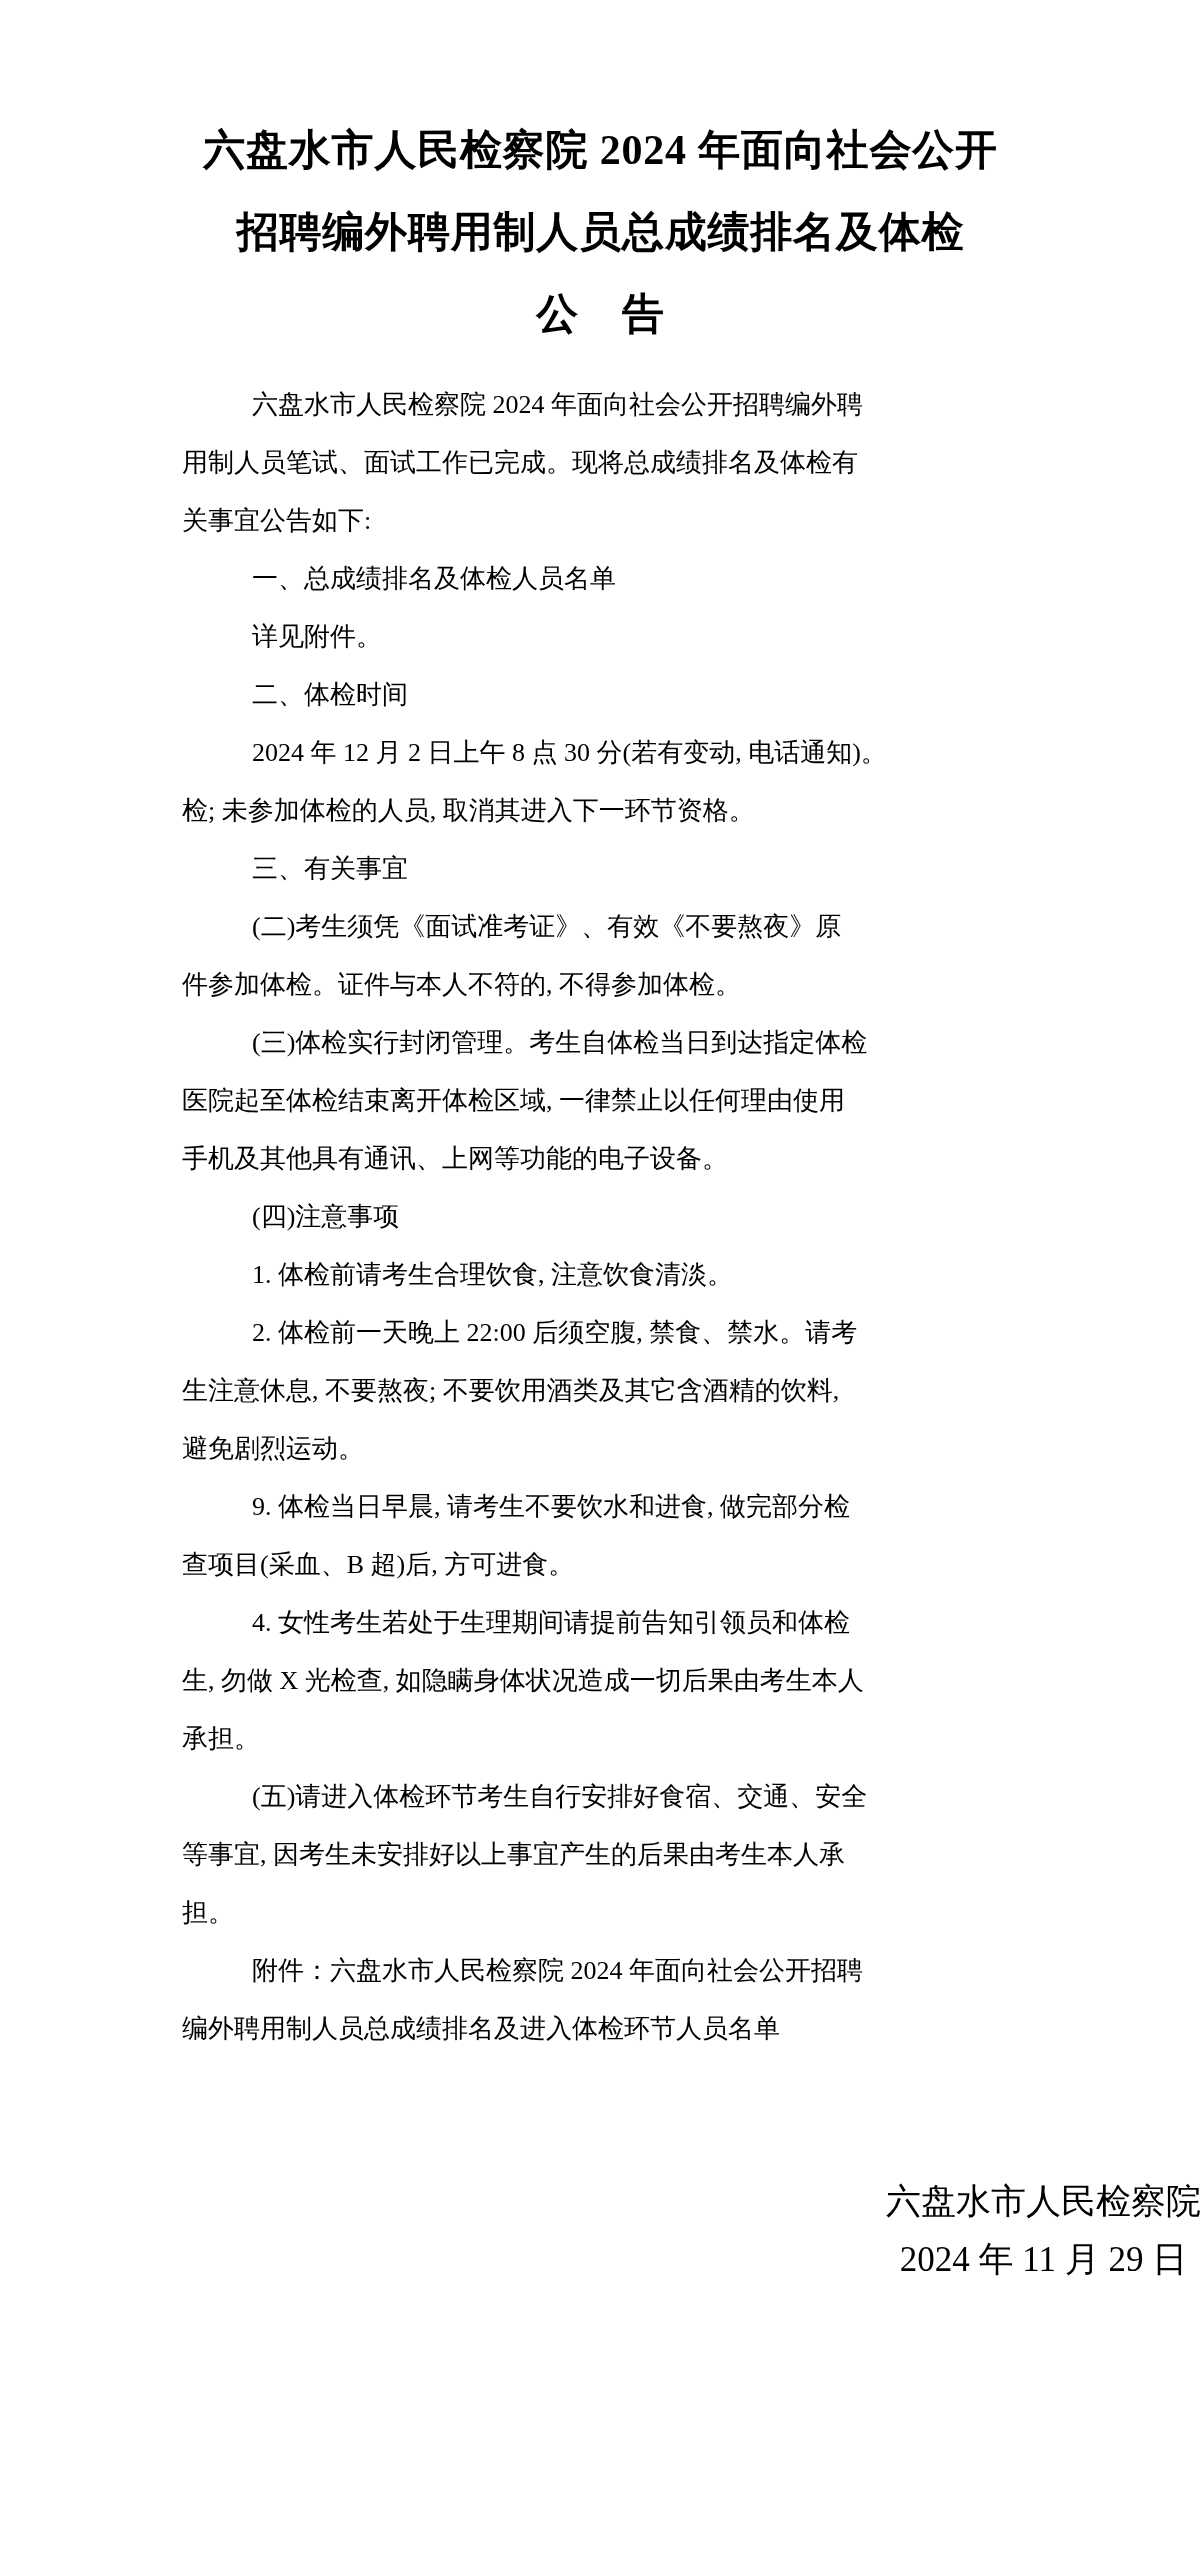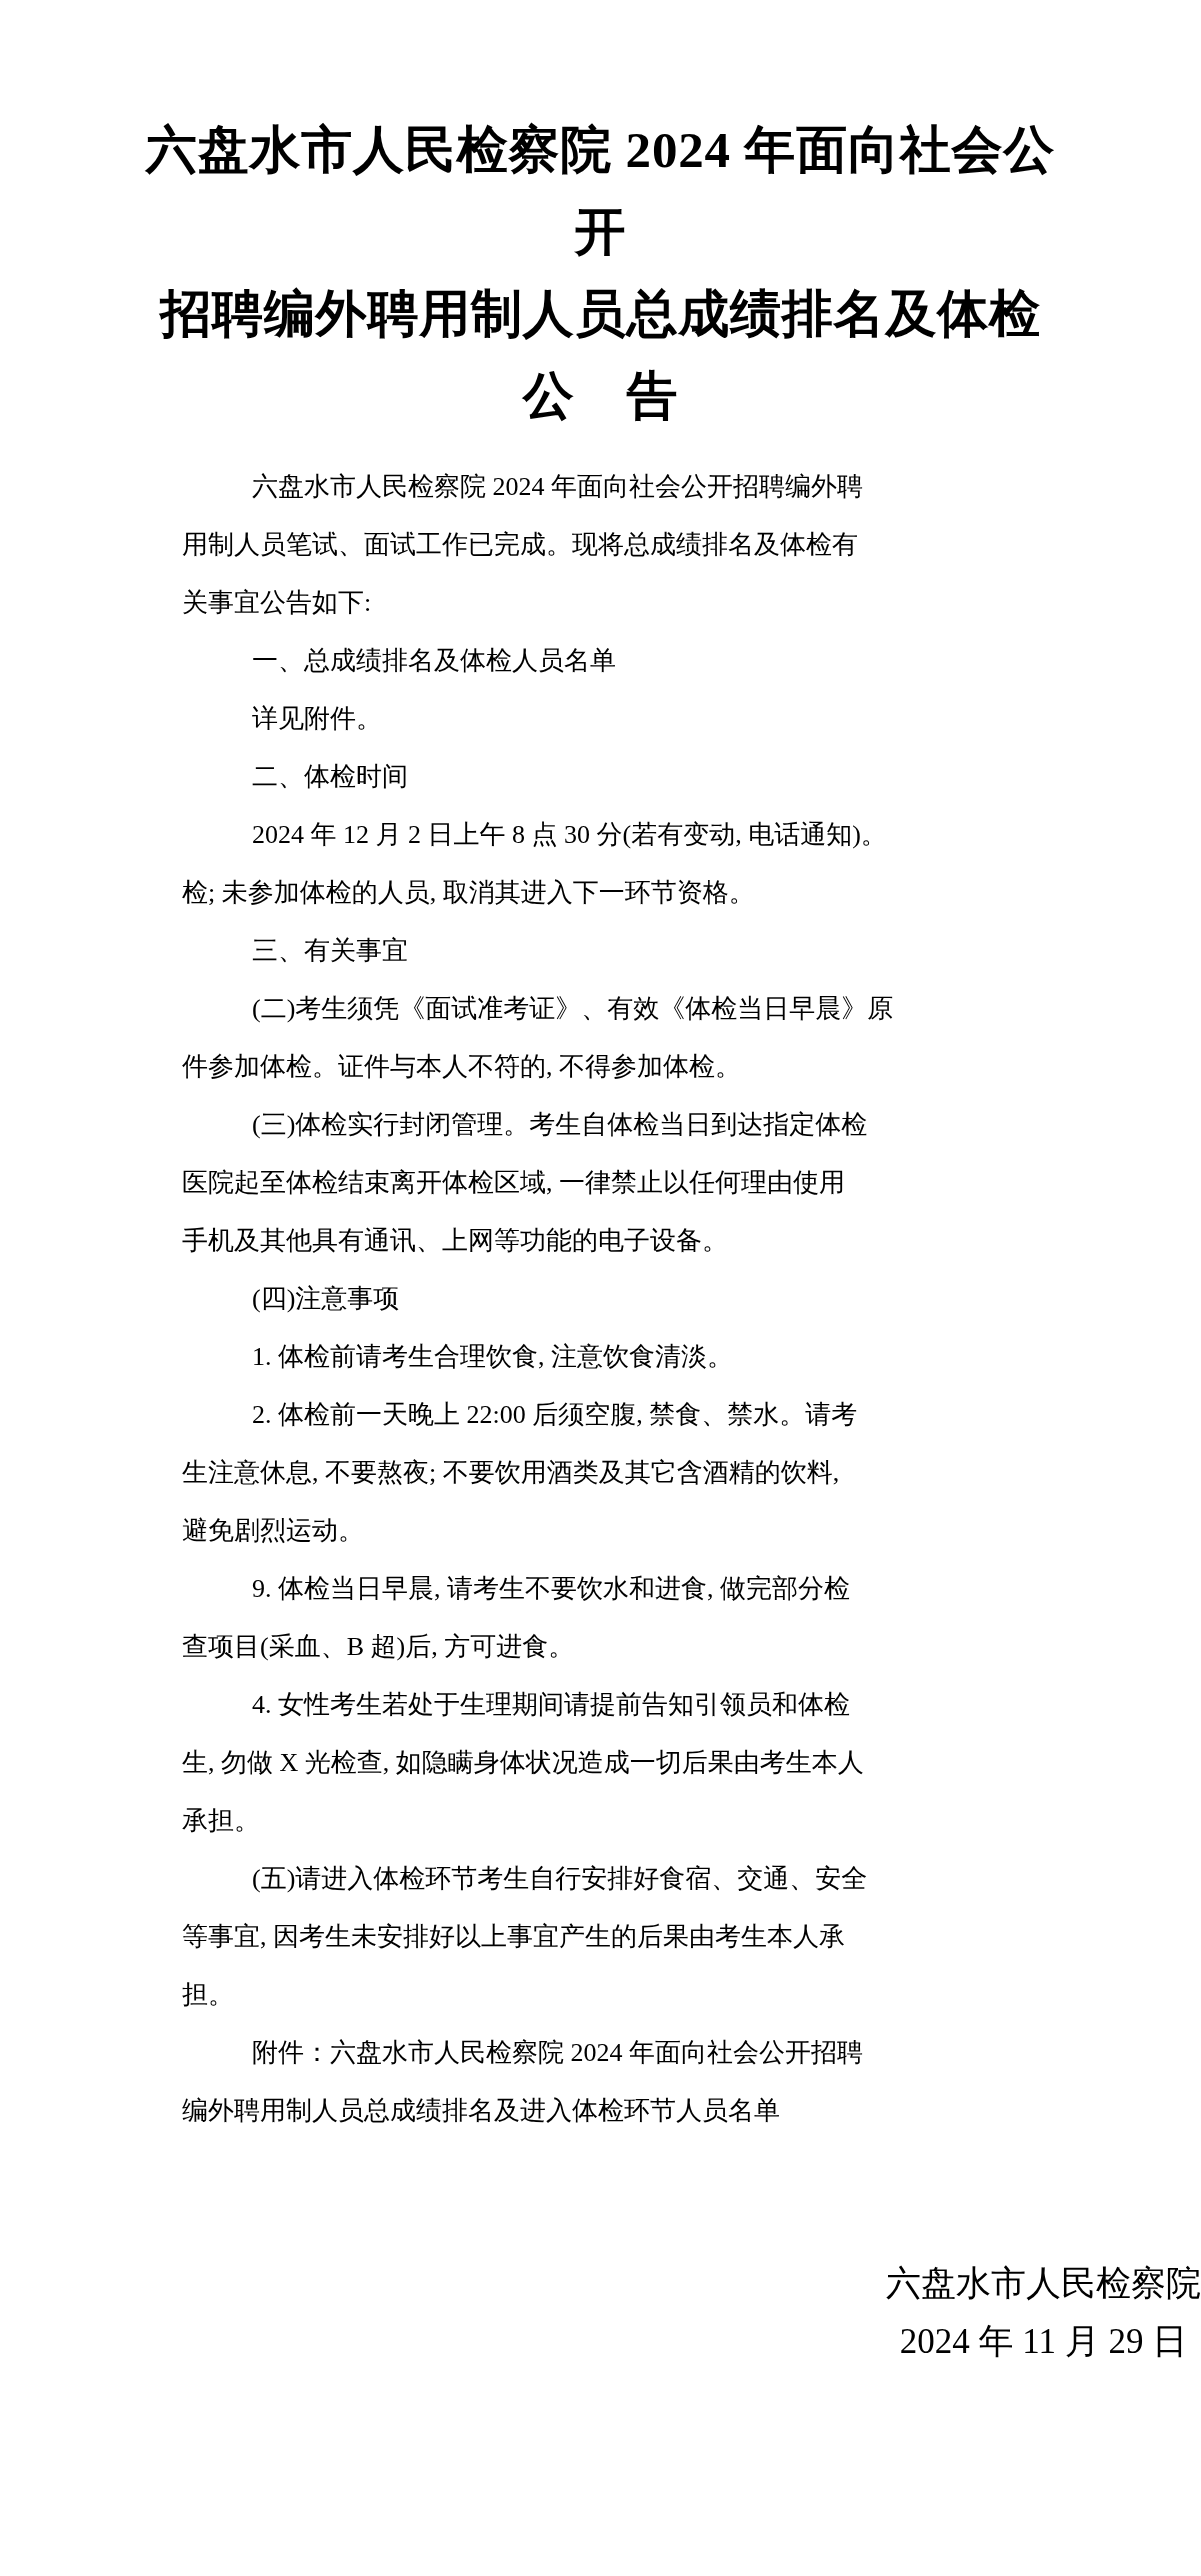--- a/index.html
+++ b/index.html
@@ -8,21 +8,21 @@
     width:1201px;height:2576px;
     background:#ffffff;
     color:#000000;
     font-family:"Liberation Serif","DejaVu Serif",serif;
     overflow:hidden;
   }
   .title{
     margin:109px auto 0 auto;
     width:939px;
     text-align:center;
-    font-size:51px;
+    font-size:42px;
     line-height:82px;
     font-weight:bold;
     letter-spacing:0.8px;
   }
   .doc-body{
     margin-top:21px;
     margin-left:182px;
     width:905px;
   }
   .bl{
@@ -56,21 +56,21 @@
   <div class="doc-body">
     <div class="bl in">六盘水市人民检察院 2024 年面向社会公开招聘编外聘</div>
     <div class="bl">用制人员笔试、面试工作已完成。现将总成绩排名及体检有</div>
     <div class="bl">关事宜公告如下:</div>
     <div class="bl in">一、总成绩排名及体检人员名单</div>
     <div class="bl in">详见附件。</div>
     <div class="bl in">二、体检时间</div>
     <div class="bl in">2024 年 12 月 2 日上午 8 点 30 分(若有变动, 电话通知)。</div>
     <div class="bl">检; 未参加体检的人员, 取消其进入下一环节资格。</div>
     <div class="bl in">三、有关事宜</div>
-    <div class="bl in">(二)考生须凭《面试准考证》、有效《体检当日早晨》原</div>
+    <div class="bl in">(二)考生须凭《面试准考证》、有效《不要熬夜》原</div>
     <div class="bl">件参加体检。证件与本人不符的, 不得参加体检。</div>
     <div class="bl in">(三)体检实行封闭管理。考生自体检当日到达指定体检</div>
     <div class="bl">医院起至体检结束离开体检区域, 一律禁止以任何理由使用</div>
     <div class="bl">手机及其他具有通讯、上网等功能的电子设备。</div>
     <div class="bl in">(四)注意事项</div>
     <div class="bl in">1. 体检前请考生合理饮食, 注意饮食清淡。</div>
     <div class="bl in">2. 体检前一天晚上 22:00 后须空腹, 禁食、禁水。请考</div>
     <div class="bl">生注意休息, 不要熬夜; 不要饮用酒类及其它含酒精的饮料,</div>
     <div class="bl">避免剧烈运动。</div>
     <div class="bl in">9. 体检当日早晨, 请考生不要饮水和进食, 做完部分检</div>

